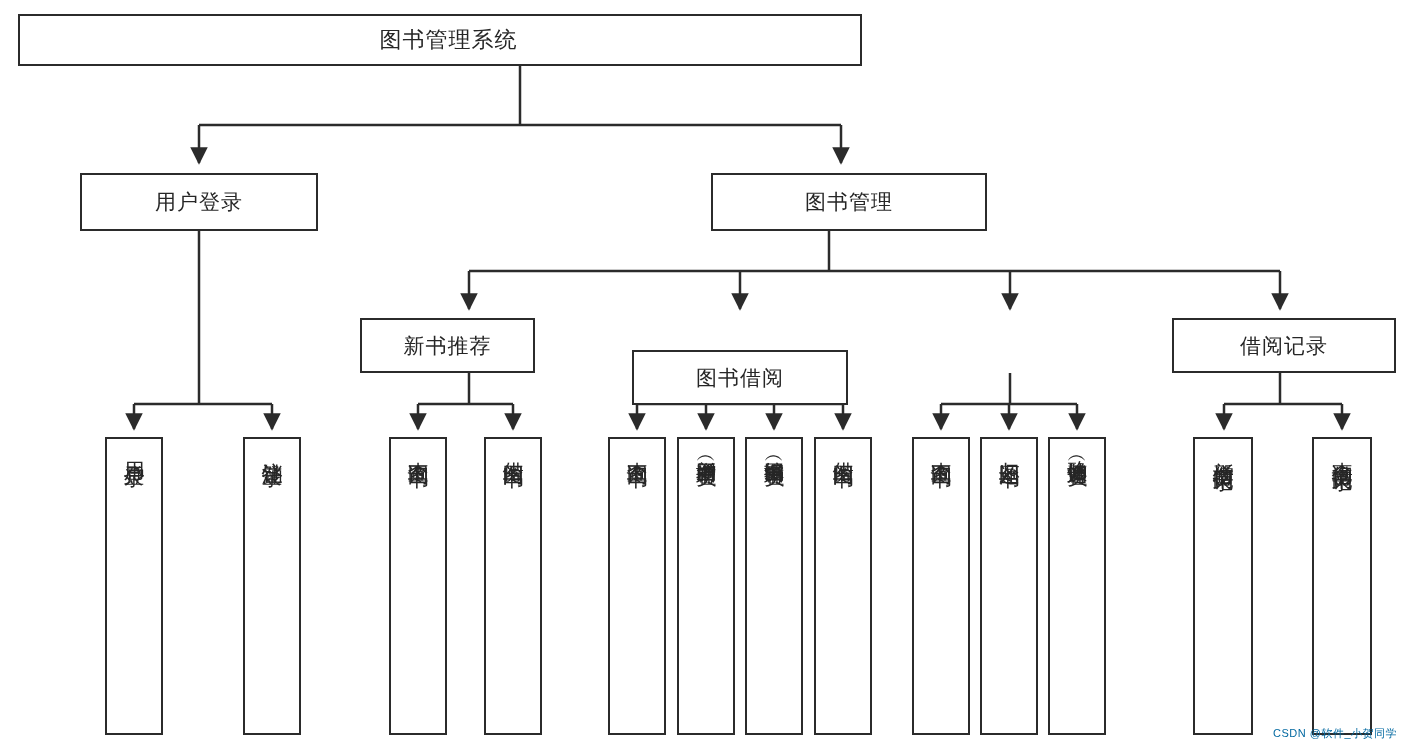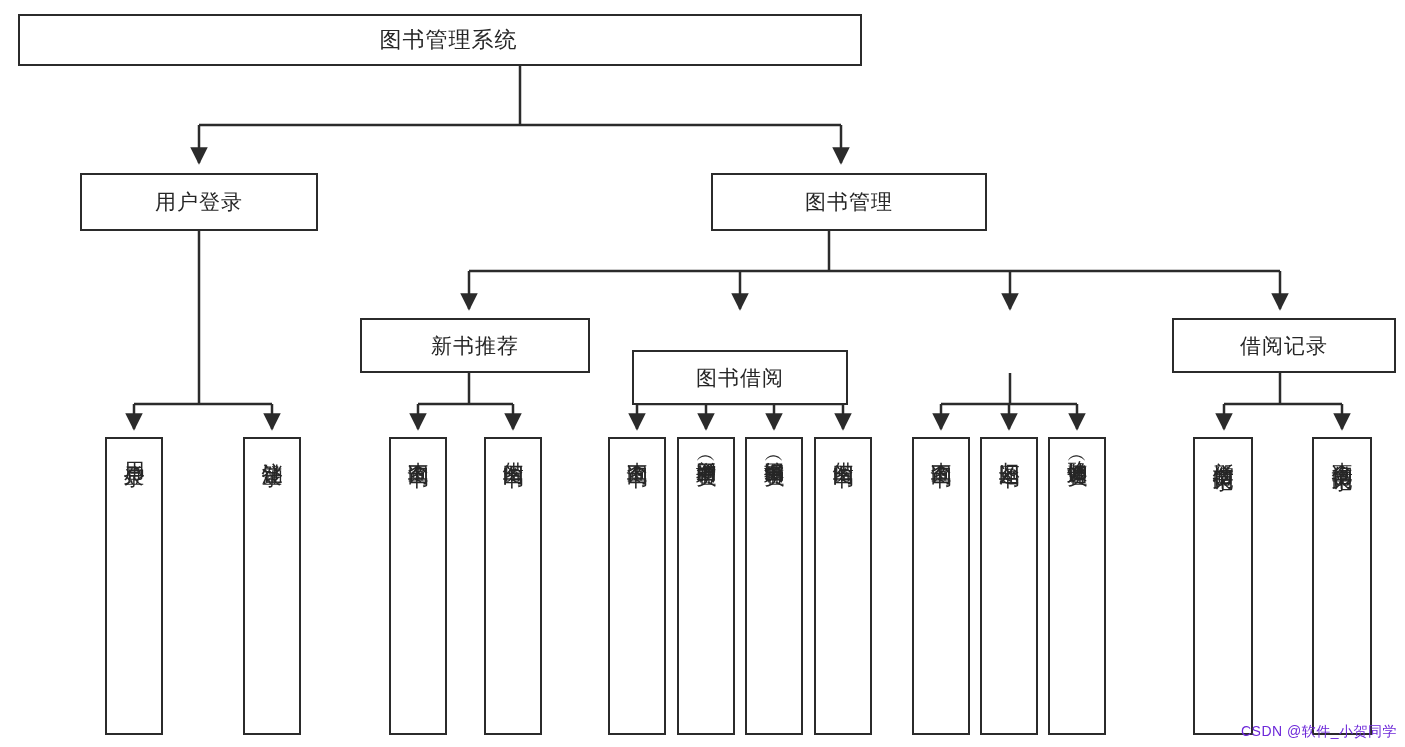--- a/index.html
+++ b/index.html
@@ -57,22 +57,22 @@
     color: #262626;
   }
   .node-v.tall .vlabel {
     font-size: 20px;
     letter-spacing: 1px;
   }
   .watermark {
     position: absolute;
     right: 8px;
     bottom: 6px;
-    font-size: 14px;
-    color: #6d28d9;
+    font-size: 11px;
+    color: #0369a1;
     white-space: nowrap;
     letter-spacing: 0.5px;
   }
 </style>
 </head>
 <body>
 
 <div id="canvas">
 
   <svg id="connectors" viewBox="0 0 1405 747" xmlns="http://www.w3.org/2000/svg">
@@ -129,21 +129,21 @@
     <span>图书管理系统</span>
   </div>
 
   <div class="node node-h" style="left:80px; top:173px; width:238px; height:58px;">
     <span>用户登录</span>
   </div>
   <div class="node node-h" style="left:711px; top:173px; width:276px; height:58px;">
     <span>图书管理</span>
   </div>
 
-  <div class="node node-h" style="left:360px; top:318px; width:230px; height:55px;">
+  <div class="node node-h" style="left:360px; top:318px; width:175px; height:55px;">
     <span>新书推荐</span>
   </div>
   <div class="node node-h" style="left:632px; top:318px; width:216px; height:55px;margin-top:32px;">
     <span>图书借阅</span>
   </div>
   <div class="node node-h" style="left:1172px; top:318px; width:224px; height:55px;">
     <span>借阅记录</span>
   </div>
 
   <div class="node node-v" style="left:105px; top:437px; width:58px; height:298px;">

